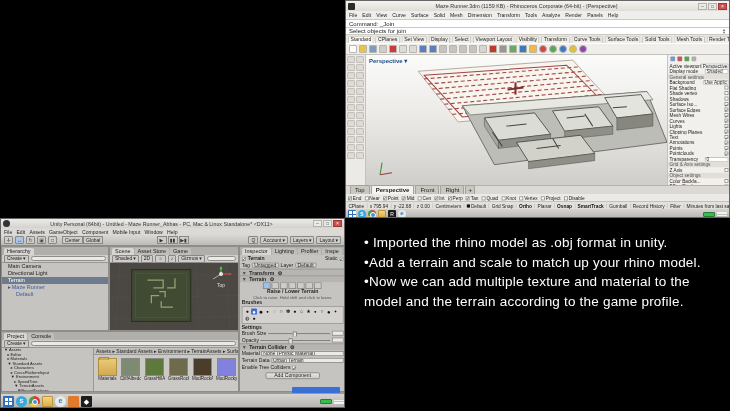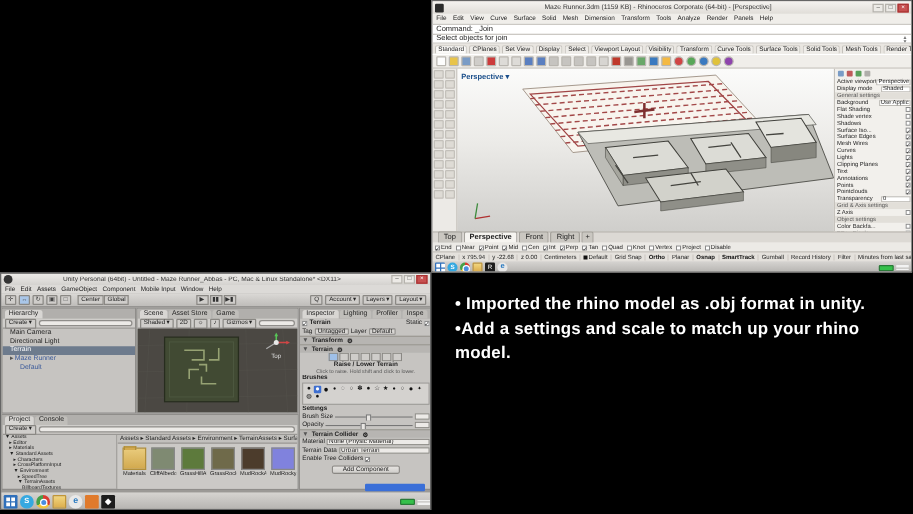--- a/index.html
+++ b/index.html
@@ -1,21 +1,21 @@
 <!DOCTYPE html>
 <html><head>
 <meta charset="utf-8">
 <style>
   html,body{margin:0;padding:0;background:#000;}
   *{box-sizing:border-box;}
   .slide{position:relative;width:730px;height:411px;background:#000;font-family:"Liberation Sans",sans-serif;overflow:hidden;}
   .note{position:absolute;color:#fff;font-size:13.5px;line-height:1.45;letter-spacing:.2px;}
   .note-tl{left:9px;top:8px;width:326px;}
   .note-br{left:364px;top:233px;width:366px;}
-  .note-br .ln{margin:0;font-weight:bold;}
+  .note-br .ln{margin:0;}
 
   .win{position:absolute;overflow:hidden;font-size:6px;color:#222;}
   .shrink{transform:scale(.85);transform-origin:0 50%;white-space:nowrap;display:flex;align-items:center;}
 
   
   #rhino{left:345px;top:0;width:385px;height:218px;background:#e8e5e0;border:1px solid #666;}
   .r-title{height:10px;background:linear-gradient(#f5f3f0,#e0ddd8);display:flex;align-items:center;gap:2px;padding:0 2px;}
   .app-ico{width:7px;height:7px;background:#2b2b2b;border-radius:1px;flex:none;}
   .r-title .t{flex:1;text-align:center;font-size:6px;color:#333;white-space:nowrap;overflow:hidden;transform:scale(.9);}
   .winbtns{display:flex;gap:1px;flex:none;}
@@ -524,21 +524,22 @@
         <span class="clockbars">
             <i></i>
             <i></i>
           </span>
       </span>
     </div>
   </div>
 
   <div class="note note-br">
     <p class="ln">• Imported the rhino model as .obj format in unity.</p>
-    <p class="ln">•Add a settings and scale to match up your rhino model.</p>
+    <p class="ln">•Add a terrain and scale to match up your rhino model.</p>
+    <p class="ln">•Now we can add multiple texture and material to the model and the terrain according to the game profile.</p>
   </div>
 
   <div class="win" id="unity">
     <div class="u-title">
       <span class="app-ico" style="border-radius:50%;background:#333;"></span>
       <span class="t">Unity Personal (64bit) - Untitled - Maze Runner_Abbas - PC, Mac &amp; Linux Standalone* &lt;DX11&gt;</span>
       <span class="winbtns">
         <span class="wb">–</span>
         <span class="wb">□</span>
         <span class="wb close">×</span>

